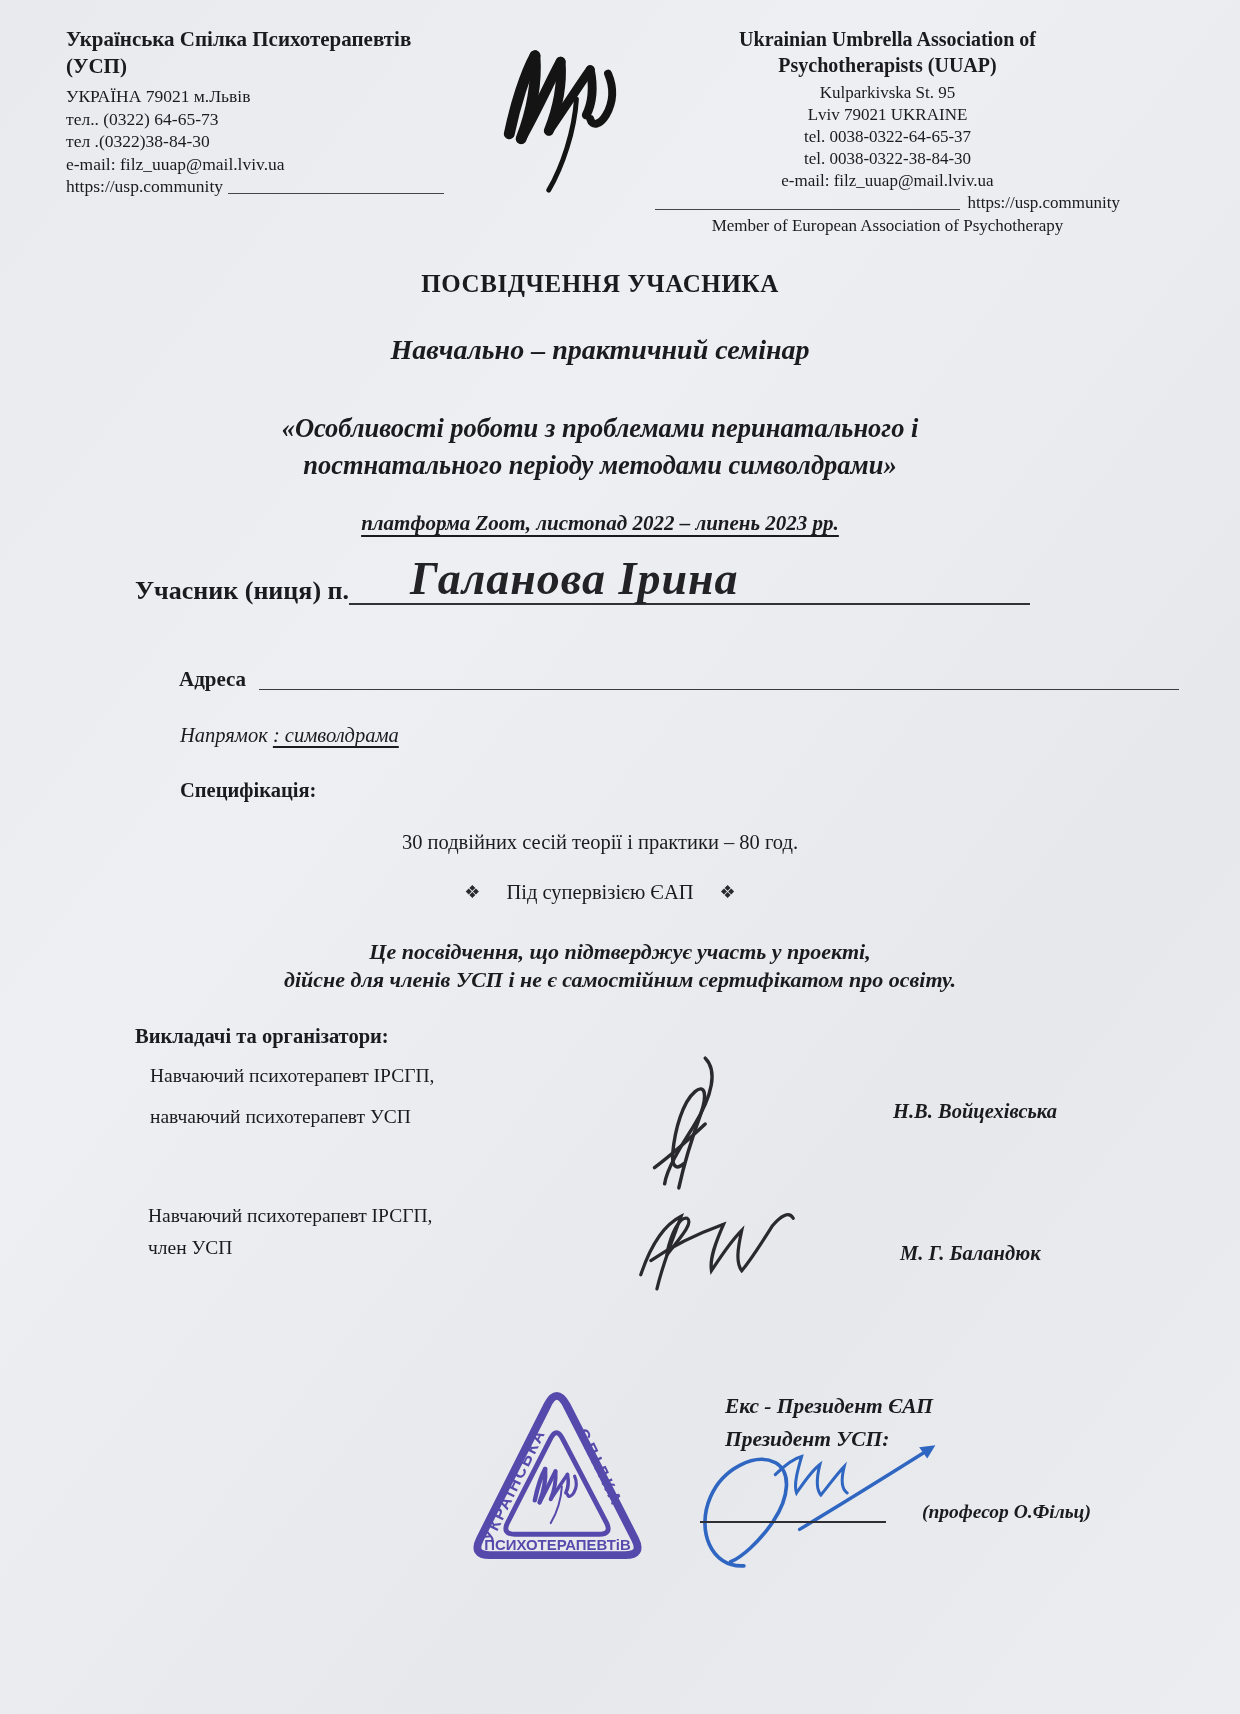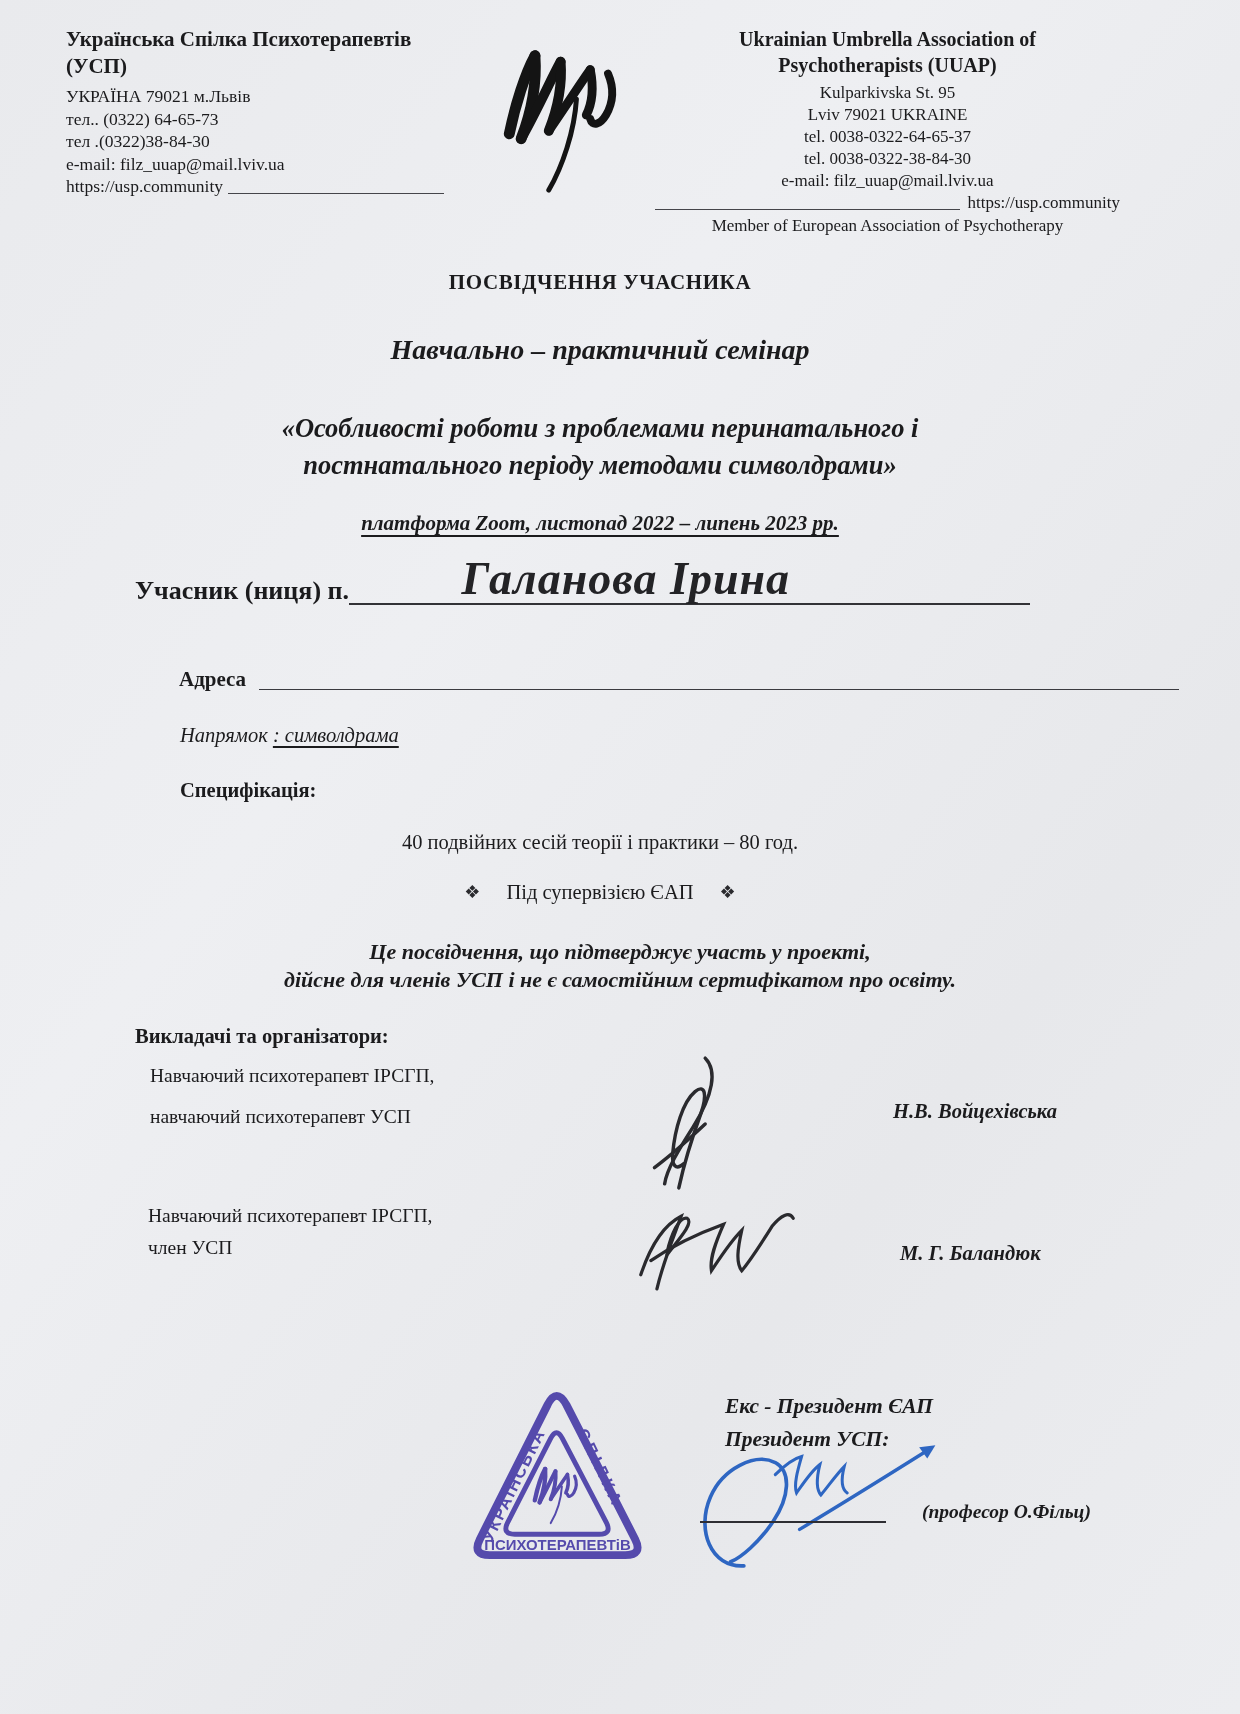--- a/index.html
+++ b/index.html
@@ -19,30 +19,30 @@
   .rule{flex:1;border-bottom:1.6px solid #45454a;margin-bottom:4px;}
   .rule-l{margin-left:5px;}
   .rule-r{margin-right:7px;}
   .membership{font-size:17px;line-height:22px;margin-top:1px;}
   .hdr-right{left:655px;top:26px;width:465px;text-align:center;}
   .hdr-right .org-title{font-size:20px;font-weight:bold;line-height:26px;margin-bottom:4px;}
   .hdr-right .hline{font-size:17px;line-height:22px;}
   .hdr-right .comm-row{width:100%;}
   .logo-box{left:488px;top:40px;width:165px;height:158px;}
   
-  .doc-title{left:65px;top:270px;width:1070px;text-align:center;font-size:21px;font-weight:bold;letter-spacing:.6px;}
+  .doc-title{left:65px;top:270px;width:1070px;text-align:center;font-size:25px;font-weight:bold;letter-spacing:.6px;}
   .doc-subtitle{left:65px;top:334px;width:1070px;text-align:center;font-size:28px;font-weight:bold;font-style:italic;}
   .seminar-title{left:170px;top:410px;width:860px;text-align:center;font-size:26.5px;font-weight:bold;font-style:italic;line-height:37px;}
   .platform{left:65px;top:511px;width:1070px;text-align:center;font-size:21px;font-weight:bold;font-style:italic;}
   .platform span{text-decoration:underline;text-underline-offset:5px;text-decoration-thickness:1.6px;}
   
   .participant-row{left:135px;top:552px;width:895px;height:62px;}
   .participant-label{position:absolute;left:0;bottom:8px;font-size:26px;font-weight:bold;}
   .p-line{position:absolute;left:214px;right:0;bottom:9px;border-bottom:2px solid #323236;}
-  .participant-name{position:absolute;left:275px;bottom:9px;width:380px;text-align:right;
+  .participant-name{position:absolute;left:275px;bottom:9px;width:380px;text-align:left;
     font-size:46px;font-style:italic;font-weight:600;letter-spacing:1px;color:#232326;}
   .address-row{left:135px;top:646px;width:1000px;height:52px;margin-left:44px;}
   .address-label{position:absolute;left:0;bottom:6px;font-size:21px;font-weight:bold;}
   .a-line{position:absolute;left:80px;right:0;bottom:8px;border-bottom:1.8px solid #3a3a3f;}
   .direction{left:180px;top:724px;font-size:20.5px;font-style:italic;}
   .direction .dval{text-decoration:underline;text-underline-offset:4px;}
   .specification{left:180px;top:779px;font-size:20.5px;font-weight:bold;}
   .spec-text{left:65px;top:831px;width:1070px;text-align:center;font-size:20.5px;}
   .supervision{left:65px;top:881px;width:1070px;text-align:center;font-size:20.5px;}
   .diamond{font-size:18px;position:relative;top:-1px;color:#2a2a2e;}
@@ -130,21 +130,21 @@
 
   <div class="abs address-row">
     <span class="address-label">Адреса</span>
     <span class="a-line"></span>
   </div>
 
   <div class="abs direction">
     <span>Напрямок </span><span class="dval">: символдрама</span>
   </div>
   <div class="abs specification">Специфікація:</div>
-  <div class="abs spec-text">40 подвійних сесій теорії і практики – 80 год.</div>
+  <div class="abs spec-text">30 подвійних сесій теорії і практики – 80 год.</div>
 
   <div class="abs supervision">
     <span class="diamond">❖</span><span class="sup-gap"></span><span>Під супервізією ЄАП</span><span class="sup-gap"></span><span class="diamond">❖</span>
   </div>
 
   <div class="abs statement">
     <div>Це посвідчення, що підтверджує участь у проекті,</div>
     <div>дійсне для членів УСП  і не є самостійним сертифікатом  про освіту.</div>
   </div>
 

